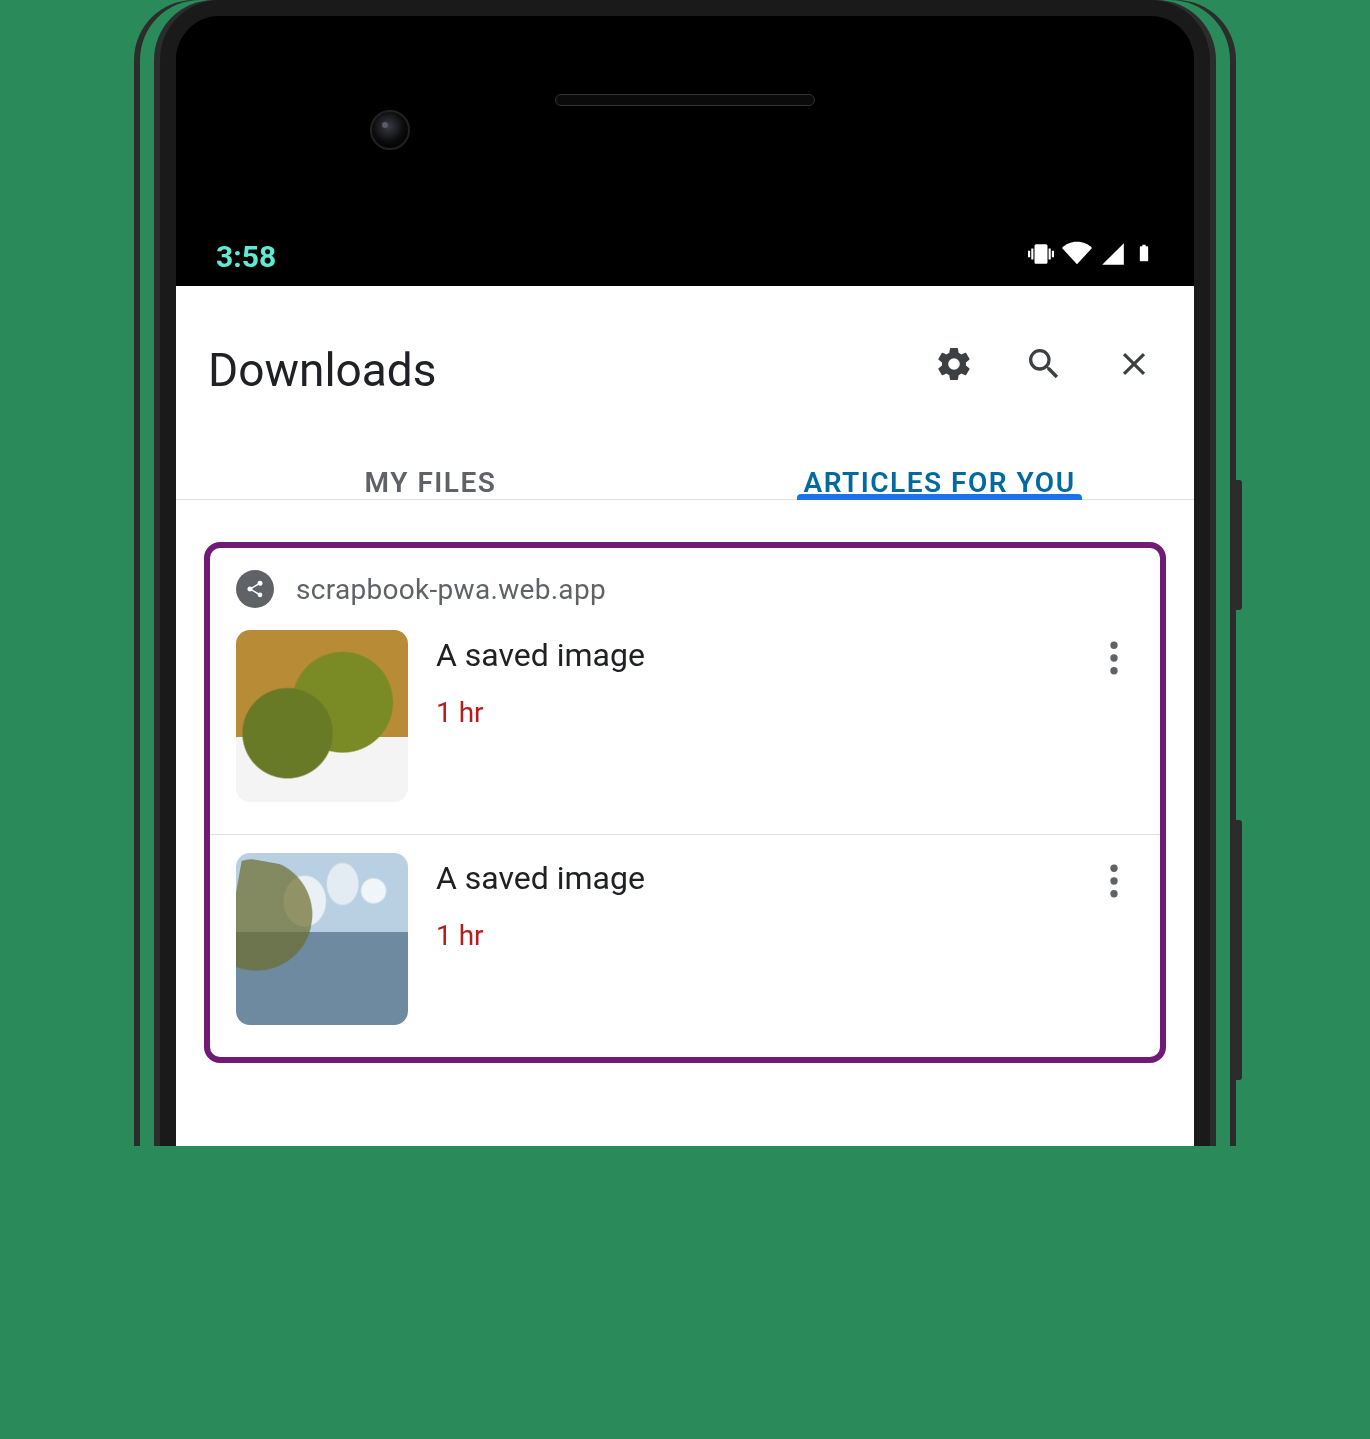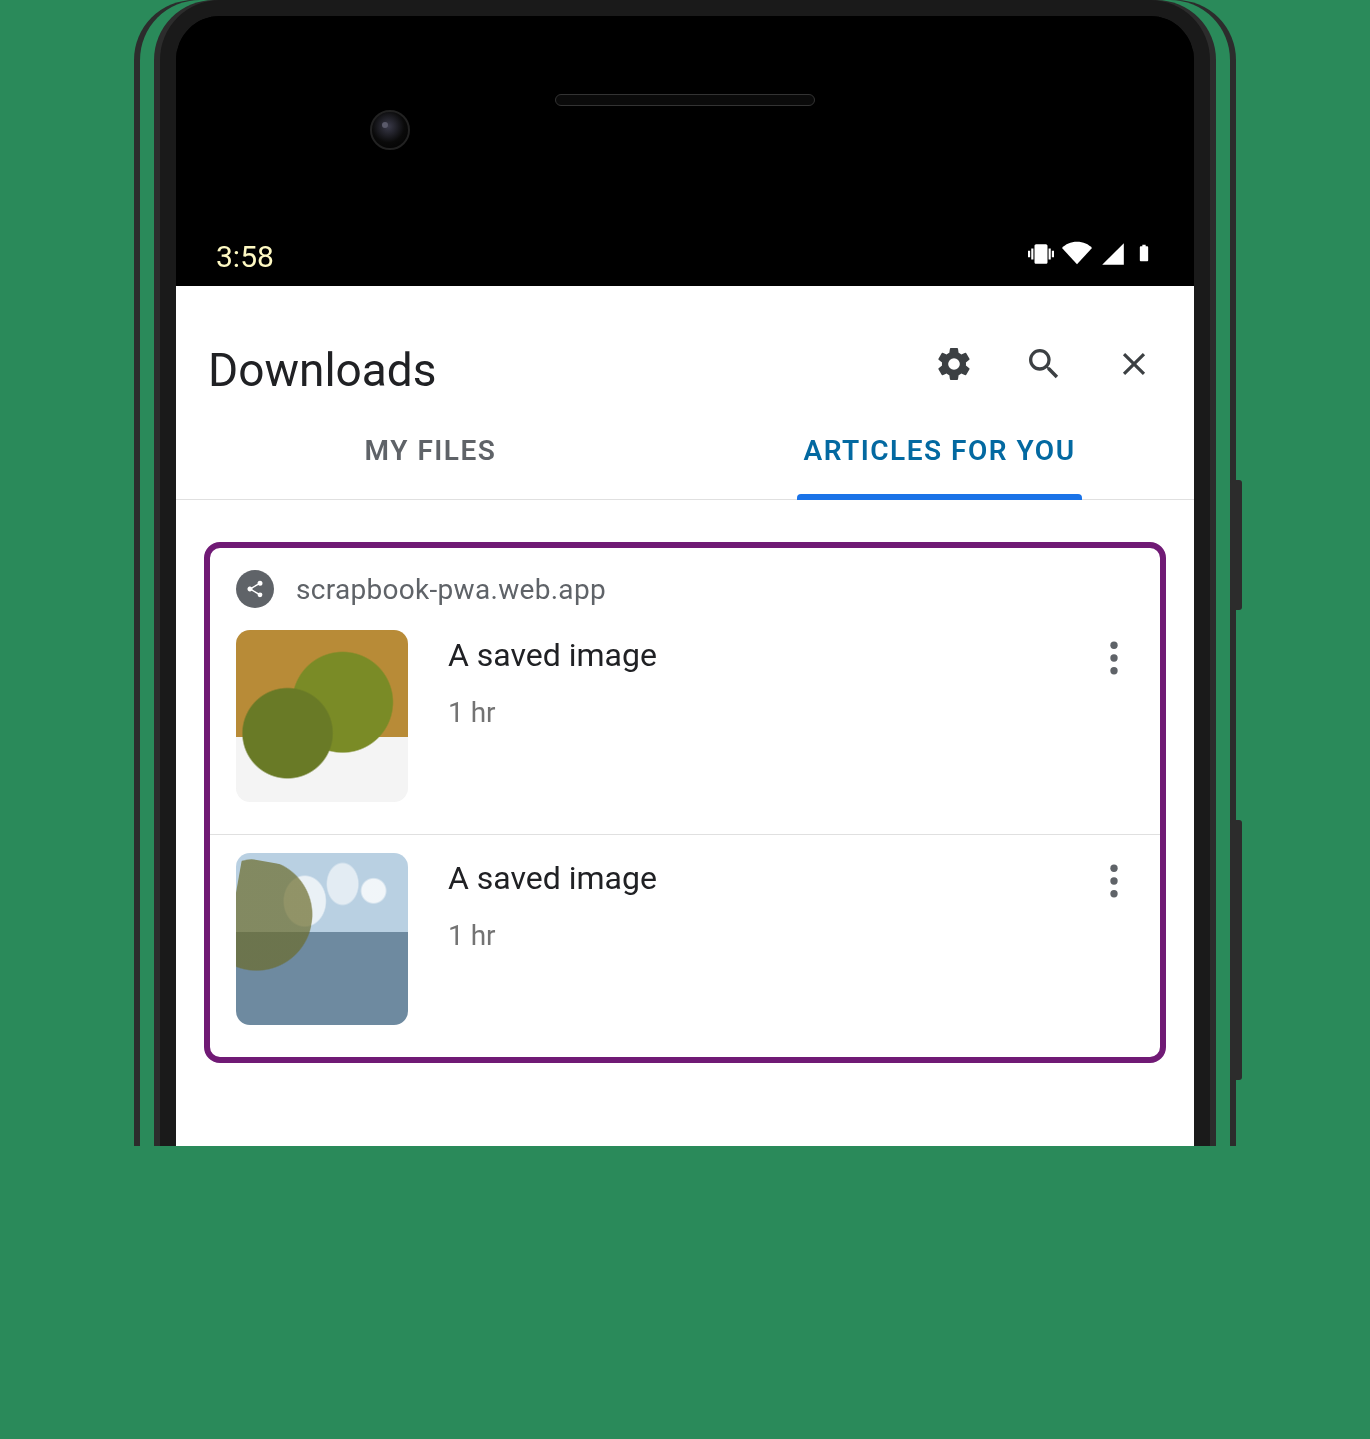--- a/index.html
+++ b/index.html
@@ -3,55 +3,55 @@
   <meta charset="utf-8">
   <style>
     *{box-sizing:border-box;margin:0;padding:0;font-family:Roboto,'Helvetica Neue',Arial,sans-serif}
     body{background:#2a8a5a;display:flex;justify-content:center;align-items:flex-start;min-height:100vh;padding:0}
     .device-frame{width:1050px;margin-top:0;background:#1a1a1a;border-radius:60px 60px 0 0;padding:16px 16px 0 16px;box-shadow:-6px 0 0 #2c2c2c,6px 0 0 #2c2c2c,-20px 0 0 #2a8a5a,20px 0 0 #2a8a5a,-26px 0 0 #2c2c2c,26px 0 0 #2c2c2c;position:relative}
     .device-inner{background:#000;border-radius:44px 44px 0 0;overflow:hidden}
     .speaker{position:absolute;top:94px;left:50%;transform:translateX(-50%);width:260px;height:12px;background:#0a0a0a;border-radius:6px;border:1px solid #333}
     .camera{position:absolute;top:110px;left:210px;width:40px;height:40px;border-radius:50%;background:radial-gradient(circle at 45% 40%,#3a3a4a 0%,#0a0a0a 55%,#000 100%);border:2px solid #222}
     .camera::after{content:"";position:absolute;top:10px;left:10px;width:6px;height:6px;border-radius:50%;background:#5a5a6a}
     .notch-space{height:210px;background:#000}
-    .statusbar{height:60px;background:#000;color:#fef9c3;display:flex;align-items:center;justify-content:space-between;padding:0 40px;font-size:30px;font-weight:400}
+    .statusbar{height:60px;background:#000;color:#5eead4;display:flex;align-items:center;justify-content:space-between;padding:0 40px;font-size:30px;font-weight:700}
     .status-icons{display:flex;align-items:center;gap:8px}
     .screen{background:#fff;min-height:860px;position:relative}
     .appbar{display:flex;align-items:flex-end;height:112px;padding:0 28px 0 32px;border-bottom:1px solid transparent}
     .appbar-title{font-size:46px;font-weight:400;color:#202124;letter-spacing:0}
     .appbar-spacer{flex:1}
     .icon-btn{width:64px;height:64px;display:flex;align-items:center;justify-content:center;border:none;background:none;color:#3c4043;cursor:pointer;margin-left:26px}
     .tabs{display:flex;height:98px;border-bottom:1px solid #e0e0e0;margin-top:4px}
-    .tab{flex:1;display:flex;align-items:center;justify-content:center;font-size:28px;font-weight:600;letter-spacing:1.5px;color:#5f6368;position:relative;cursor:pointer}
+    .tab{flex:1;display:flex;align-items:flex-end;justify-content:center;font-size:28px;font-weight:600;letter-spacing:1.5px;color:#5f6368;position:relative;cursor:pointer}
     .tab.active{color:#0369a1}
     .tab.active::after{content:"";position:absolute;bottom:-1px;width:56%;height:6px;background:#1a73e8;border-radius:4px 4px 0 0}
     .content{padding:42px 28px 0 28px}
     .card{border:6px solid #701a75;border-radius:16px;overflow:hidden;background:#fff}
     .card-header{display:flex;align-items:center;gap:22px;padding:22px 26px 4px 26px}
     .share-badge{width:38px;height:38px;border-radius:50%;background:#5f6368;display:flex;align-items:center;justify-content:center;color:#fff}
     .card-source{font-size:28px;color:#5f6368;letter-spacing:.3px}
-    .item{display:flex;padding:18px 26px 32px 26px;gap:40px;position:relative}
+    .item{display:flex;padding:18px 26px 32px 26px;gap:28px;position:relative}
     .item+.item{border-top:1px solid #e0e0e0}
     .thumb{width:172px;height:172px;border-radius:14px;flex-shrink:0}
     .thumb.food{background:
       radial-gradient(circle at 30% 60%,#6a7a2a 0 28%,transparent 29%),
       radial-gradient(circle at 62% 42%,#7a8a2a 0 34%,transparent 35%),
       linear-gradient(180deg,#b58a3a 62%,#eee 62%);
       filter:contrast(1.05)}
     .thumb.sea{background:
       linear-gradient(180deg,#b9d0e2 0 46%,#6e8aa0 46% 100%);
       position:relative;overflow:hidden;border-radius:14px}
     .thumb.sea::before{content:"";position:absolute;inset:0;background:
       radial-gradient(circle at 80% 22%,rgba(255,255,255,.8) 0 6%,transparent 7%),
       radial-gradient(ellipse at 40% 28%,rgba(255,255,255,.7) 0 14%,transparent 15%),
       radial-gradient(ellipse at 62% 18%,rgba(255,255,255,.6) 0 10%,transparent 11%)}
     .thumb.sea::after{content:"";position:absolute;left:-10px;top:10px;width:80px;height:180px;background:radial-gradient(circle at 30% 30%,#6b6b2a 0 40%,transparent 41%);transform:rotate(10deg);opacity:.7}
     .item-body{flex:1;padding-top:6px}
     .item-title{font-size:32px;color:#202124;margin-bottom:22px}
-    .item-time{font-size:28px;color:#737373}
+    .item-time{font-size:28px;color:#b91c1c}
     .item-more{position:absolute;right:26px;top:28px;width:40px;height:40px;display:flex;align-items:center;justify-content:center;color:#5f6368;cursor:pointer}
     .side-btn{position:absolute;right:-32px;width:12px;background:#2c2c2c;border-radius:3px}
     .side-btn.b1{top:480px;height:130px}
     .side-btn.b2{top:820px;height:260px}
   </style>
 </head>
 <body>
 
 <div class="device-frame">
   <div class="side-btn b1"></div>

